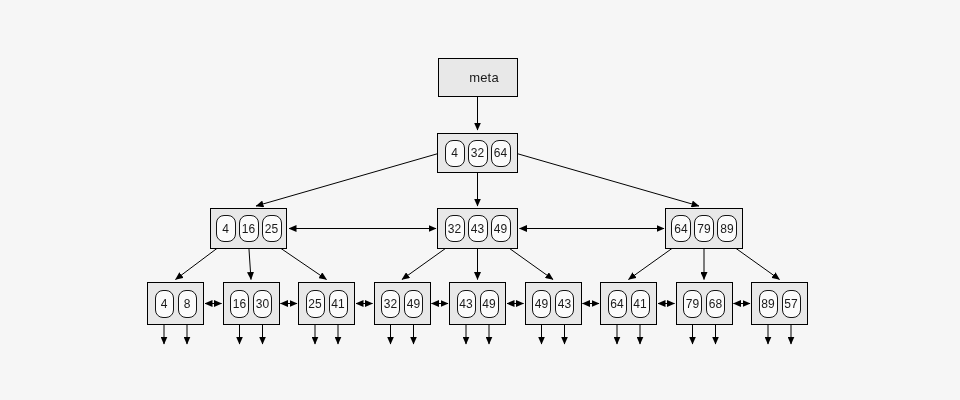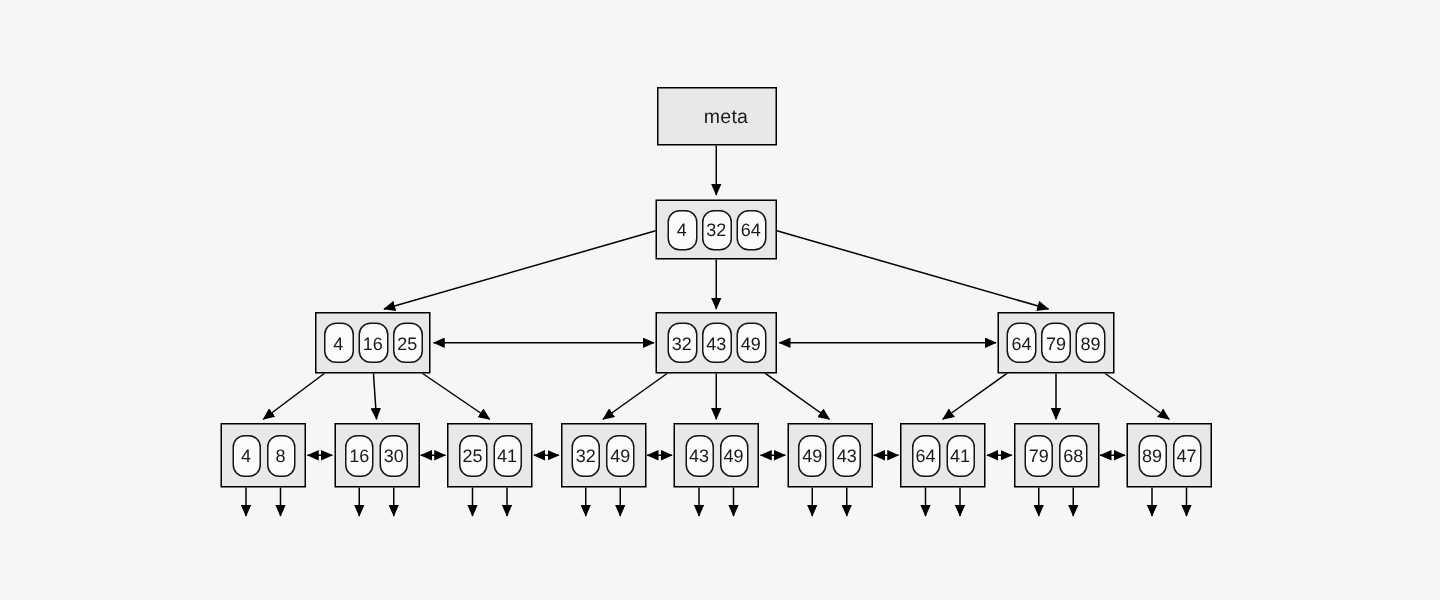--- a/index.html
+++ b/index.html
@@ -196,16 +196,16 @@
     <span class="key">41</span>
   </div>
 
   <div class="node leaf" style="left:675.5px; top:282px; width:57px; height:43px;">
     <span class="key">79</span>
     <span class="key">68</span>
   </div>
 
   <div class="node leaf" style="left:751px; top:282px; width:57px; height:43px;">
     <span class="key">89</span>
-    <span class="key">47</span>
+    <span class="key">57</span>
   </div>
 
 </div>
 
 </body></html>

